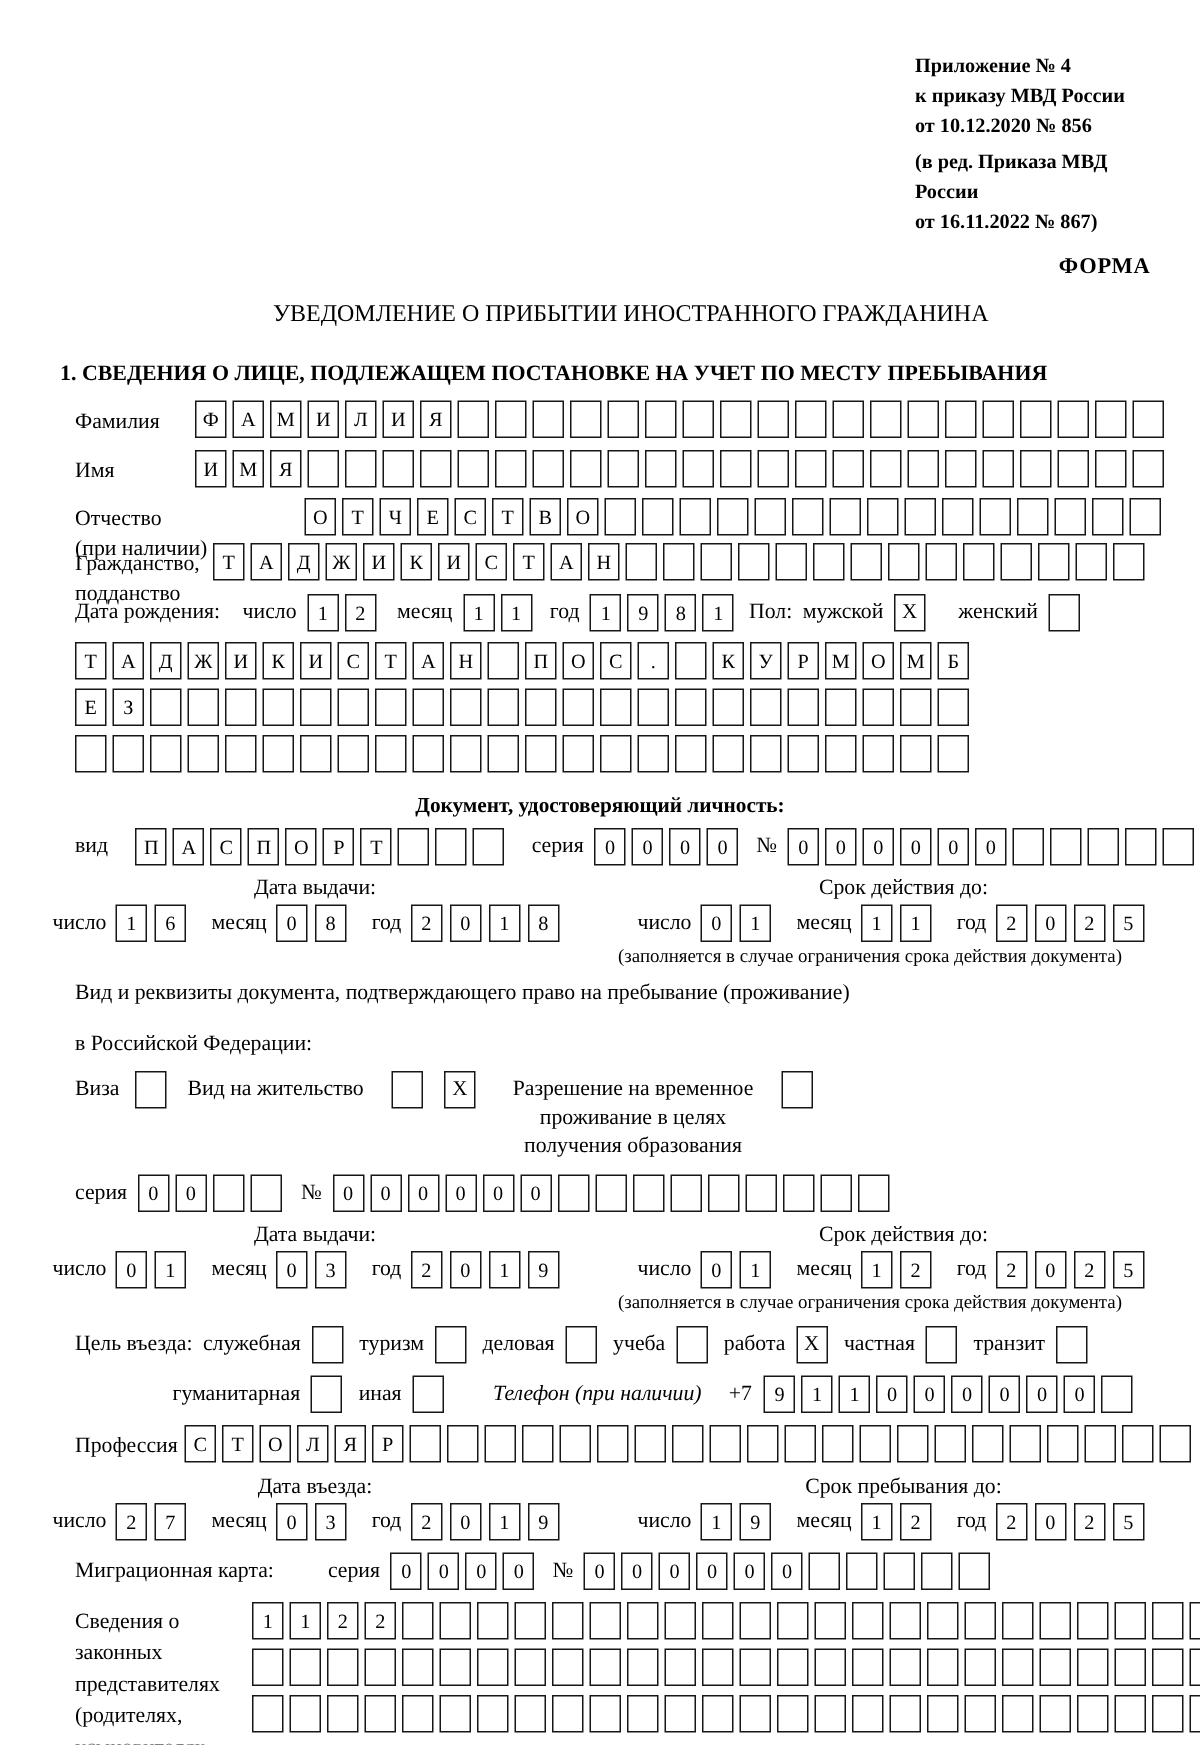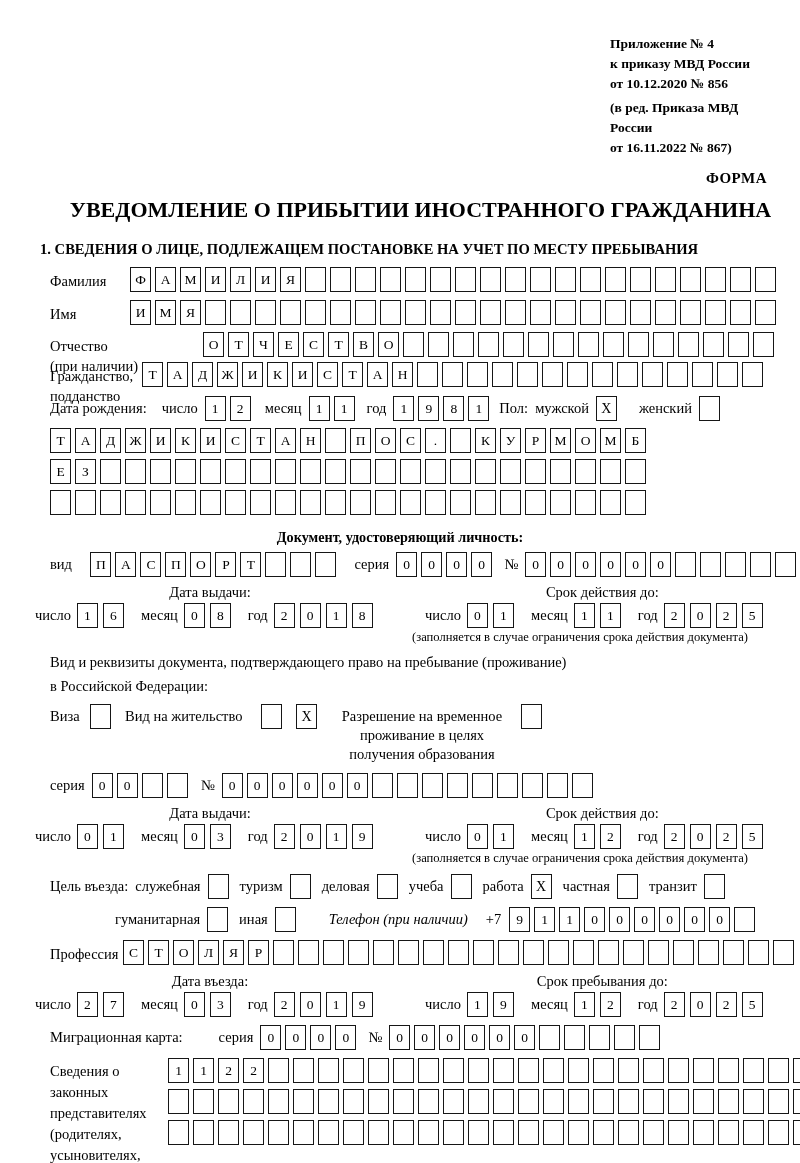--- a/index.html
+++ b/index.html
@@ -6,21 +6,21 @@
   body{width:800px;height:1163px;background:#ffffff;color:#000;overflow:hidden;
        font-family:"Liberation Serif","DejaVu Serif",serif;}
   .page{position:relative;width:800px;height:1163px;}
 
   
   .appendix{margin:34px 20px 0 610px;font-size:13.5px;line-height:20px;font-weight:bold;}
   .appendix .gap{height:4px;}
   .forma{margin:12px 33px 0 0;text-align:right;font-weight:bold;font-size:15px;letter-spacing:.5px;}
 
   
-  .title{margin-top:12px;text-align:center;font-weight:bold;font-size:22px;line-height:22px;margin-left:41px;}
+  .title{margin-top:12px;text-align:center;font-weight:normal;font-size:16px;line-height:22px;margin-left:41px;}
   .blank{display:inline-block;width:56px;border-bottom:2px solid #3a3a3a;margin-left:14px;transform:translateY(1px);}
 
   .sec1{margin:20px 0 0 40px;font-weight:bold;font-size:14.6px;}
 
   
   .frow{display:flex;align-items:flex-start;margin-left:50px;font-size:14.5px;}
   .flabel{flex:0 0 auto;padding-top:4px;line-height:20px;}
   .boxes{display:inline-flex;flex-wrap:nowrap;}
   .cbox{box-sizing:border-box;display:inline-flex;align-items:center;justify-content:center;
         width:21px;height:25px;border:1.7px solid #161616;margin-right:4px;
@@ -409,21 +409,21 @@
             <span class="cbox">0</span>
             <span class="cbox">2</span>
             <span class="cbox">5</span>
           </span>
       </div>
     </div>
   </div>
   <div class="note">(заполняется в случае ограничения срока действия документа)</div>
 
   <div class="intro">Вид и реквизиты документа, подтверждающего право на пребывание (проживание)</div>
-  <div class="intro" style="margin-top:5px;">в Российской Федерации:</div>
+  <div class="intro" style="margin-top:15px;">в Российской Федерации:</div>
 
   <div class="frow opts">
     <span class="opt">
       <span class="opt-label wv">Виза</span>
       <span class="chk"></span>
     </span>
     <span class="opt">
       <span class="opt-label wj">Вид на жительство</span>
       <span class="chk"></span>
     </span>

